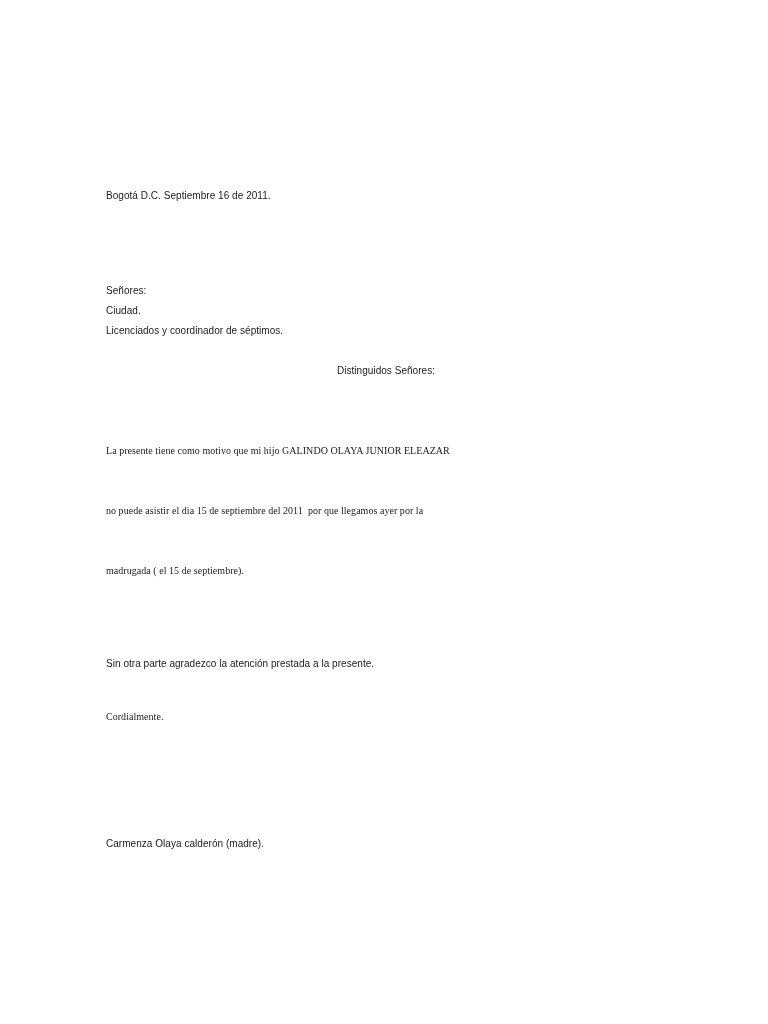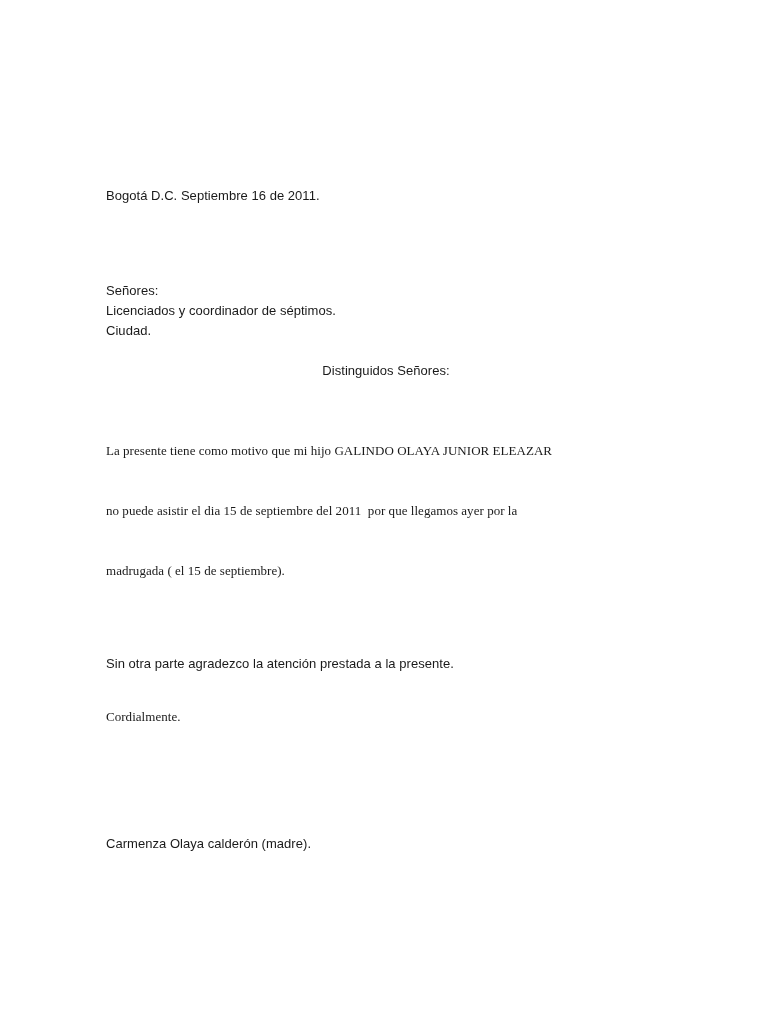--- a/index.html
+++ b/index.html
@@ -28,21 +28,21 @@
   
   .letter {
     position: absolute;
     left: 106px;
     top: 186px;
     width: 560px;
   }
 
   .line,
   .para {
-    font-size: 13px;
+    font-size: 10px;
     line-height: 20px;
     color: #1a1a1a;
     white-space: pre-wrap;
     letter-spacing: 0.04px;
   }
 
   
   .block-date {
     margin: 0;
   }
@@ -86,22 +86,22 @@
 <div class="page">
 
   <div class="letter">
 
     <div class="block-date">
       <div class="line">Bogotá D.C. Septiembre 16 de 2011.</div>
     </div>
 
     <div class="block-addressee">
       <div class="line">Señores:</div>
+      <div class="line">Ciudad.</div>
       <div class="line">Licenciados y coordinador de séptimos.</div>
-      <div class="line">Ciudad.</div>
     </div>
 
     <div class="block-salutation">
       <div class="line">Distinguidos Señores:</div>
     </div>
 
     <div class="block-body para">
       <span class="body-line">La presente tiene como motivo que mi hijo GALINDO OLAYA JUNIOR ELEAZAR</span>
       <span class="body-line">no puede asistir el dia 15 de septiembre del 2011  por que llegamos ayer por la</span>
       <span class="body-line">madrugada ( el 15 de septiembre).</span>

